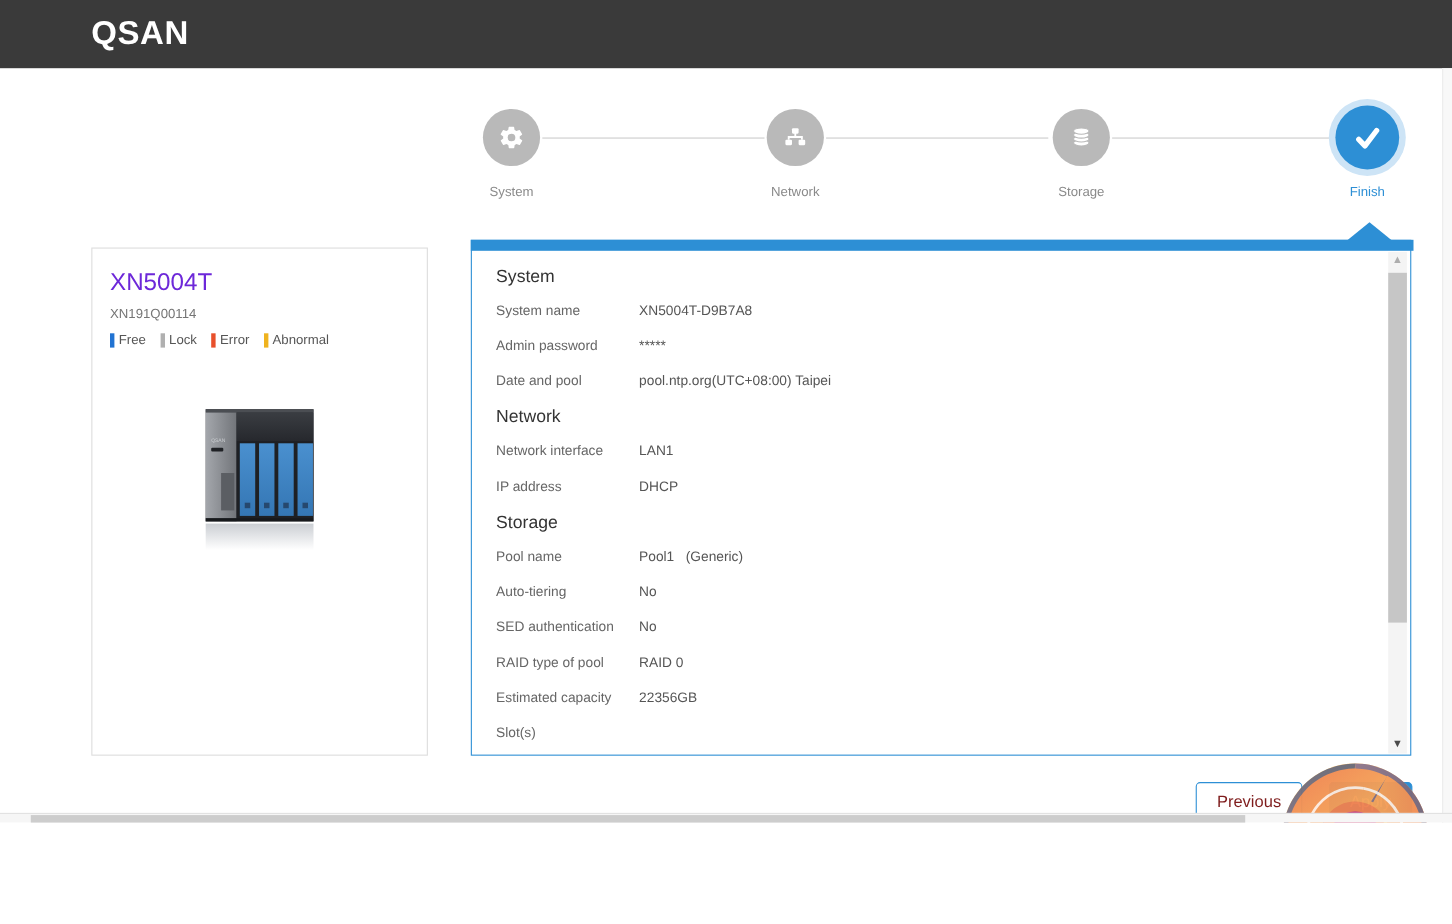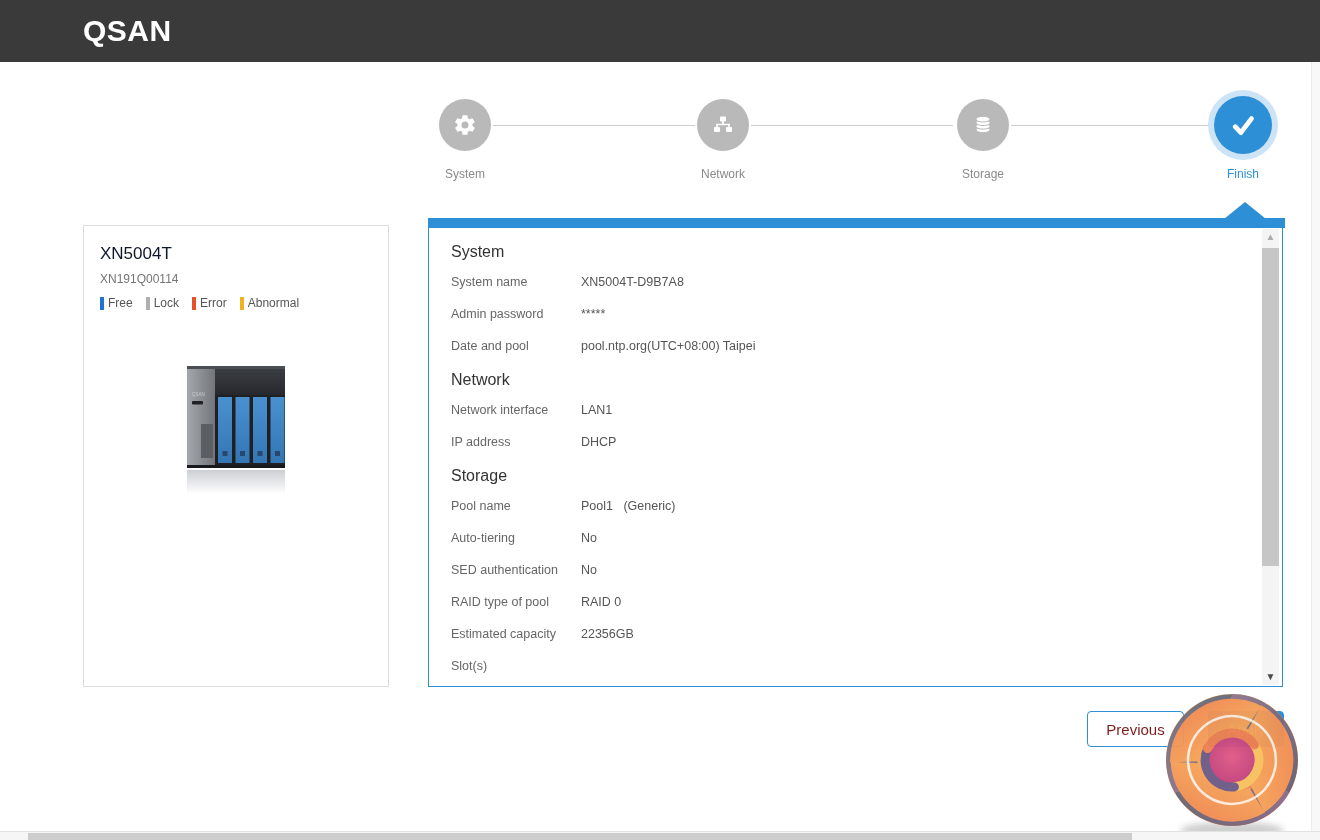--- a/index.html
+++ b/index.html
@@ -1,17 +1,17 @@
 <!DOCTYPE html>
 <html><head>
 <meta charset="utf-8">
 <style>
   * { box-sizing: border-box; }
   body { margin: 0; background: #fff; }
-  .stage { position: relative; width: 1320px; height: 840px; overflow: hidden;
+  .stage { position: relative; width: 1320px; height: 748px; overflow: hidden;
            background: #fff; font-family: "Liberation Sans", sans-serif; }
 
   
   .header { position: absolute; left: 0; top: 0; width: 1320px; height: 62px;
             background: #3a3a3a; display: flex; align-items: center; }
   .logo { margin-left: 83px; color: #fff; font-size: 30px; font-weight: 700;
           letter-spacing: 0.5px; line-height: 1; }
 
   
   .connector { position: absolute; height: 1px; background: #ccc; top: 125px; }
@@ -19,21 +19,21 @@
   .step .circle { width: 52px; height: 52px; border-radius: 50%; background: #b9b9b9;
                   margin: 0 auto; display: flex; align-items: center; justify-content: center; }
   .step .label { margin-top: 16px; font-size: 12px; color: #8a8a8a; }
   .step.active .circle { width: 58px; height: 58px; background: #2d8fd5;
                          box-shadow: 0 0 0 6px #cde4f6; }
   .step.active .label { color: #2d8fd5; margin-top: 13px; }
 
   
   .card { position: absolute; left: 83px; top: 225px; width: 306px; height: 462px;
           background: #fff; border: 1px solid #ddd; padding: 18px 16px; }
-  .card-title { font-size: 17px; color: #0f172a; }
+  .card-title { font-size: 22px; color: #6d28d9; }
   .card-serial { font-size: 12px; color: #757575; margin-top: 8px; }
   .legend { display: flex; margin-top: 10px; }
   .legend-item { display: flex; align-items: center; margin-right: 13px; text-align: center; }
   .legend-swatch { width: 4px; height: 13px; margin-right: 4px; }
   .legend-label { font-size: 12px; color: #555; }
   .nas-wrap { margin-top: 36px; text-align: center; }
 
   
   .panel { position: absolute; left: 428px; top: 218px; width: 855px; height: 469px;
            background: #fff; border: 1px solid #2d8fd5; }

